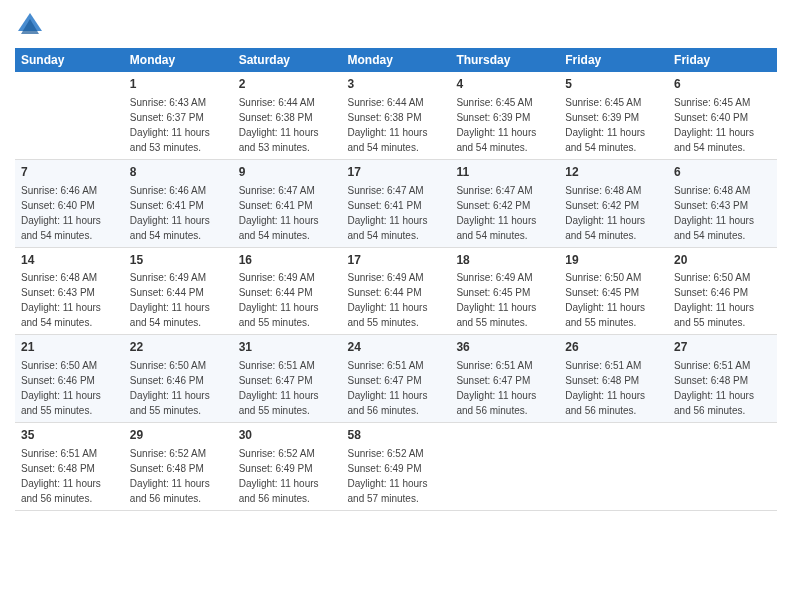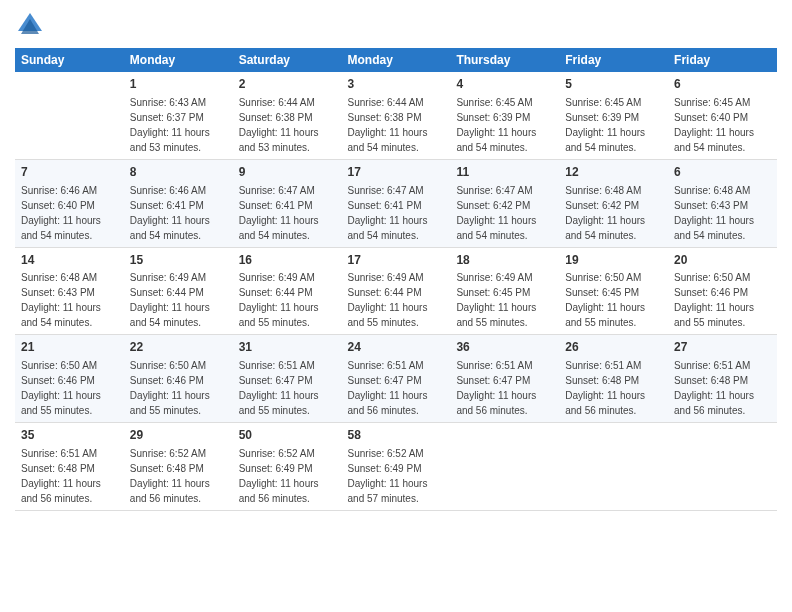--- a/index.html
+++ b/index.html
@@ -164,21 +164,21 @@
           <td><span class="day-num">22</span><span class="day-info">Sunrise: 6:50 AM</span><br><span class="day-info">Sunset: 6:46 PM</span><br><span class="day-info">Daylight: 11 hours and 55 minutes.</span></td>
           <td><span class="day-num">31</span><span class="day-info">Sunrise: 6:51 AM</span><br><span class="day-info">Sunset: 6:47 PM</span><br><span class="day-info">Daylight: 11 hours and 55 minutes.</span></td>
           <td><span class="day-num">24</span><span class="day-info">Sunrise: 6:51 AM</span><br><span class="day-info">Sunset: 6:47 PM</span><br><span class="day-info">Daylight: 11 hours and 56 minutes.</span></td>
           <td><span class="day-num">36</span><span class="day-info">Sunrise: 6:51 AM</span><br><span class="day-info">Sunset: 6:47 PM</span><br><span class="day-info">Daylight: 11 hours and 56 minutes.</span></td>
           <td><span class="day-num">26</span><span class="day-info">Sunrise: 6:51 AM</span><br><span class="day-info">Sunset: 6:48 PM</span><br><span class="day-info">Daylight: 11 hours and 56 minutes.</span></td>
           <td><span class="day-num">27</span><span class="day-info">Sunrise: 6:51 AM</span><br><span class="day-info">Sunset: 6:48 PM</span><br><span class="day-info">Daylight: 11 hours and 56 minutes.</span></td>
         </tr>
         <tr>
           <td><span class="day-num">35</span><span class="day-info">Sunrise: 6:51 AM</span><br><span class="day-info">Sunset: 6:48 PM</span><br><span class="day-info">Daylight: 11 hours and 56 minutes.</span></td>
           <td><span class="day-num">29</span><span class="day-info">Sunrise: 6:52 AM</span><br><span class="day-info">Sunset: 6:48 PM</span><br><span class="day-info">Daylight: 11 hours and 56 minutes.</span></td>
-          <td><span class="day-num">50</span><span class="day-info">Sunrise: 6:52 AM</span><br><span class="day-info">Sunset: 6:49 PM</span><br><span class="day-info">Daylight: 11 hours and 56 minutes.</span></td>
+          <td><span class="day-num">30</span><span class="day-info">Sunrise: 6:52 AM</span><br><span class="day-info">Sunset: 6:49 PM</span><br><span class="day-info">Daylight: 11 hours and 56 minutes.</span></td>
           <td><span class="day-num">58</span><span class="day-info">Sunrise: 6:52 AM</span><br><span class="day-info">Sunset: 6:49 PM</span><br><span class="day-info">Daylight: 11 hours and 57 minutes.</span></td>
           <td></td>
           <td></td>
           <td></td>
         </tr>
       </tbody>
   </table>
 </div>
 
 </body></html>

